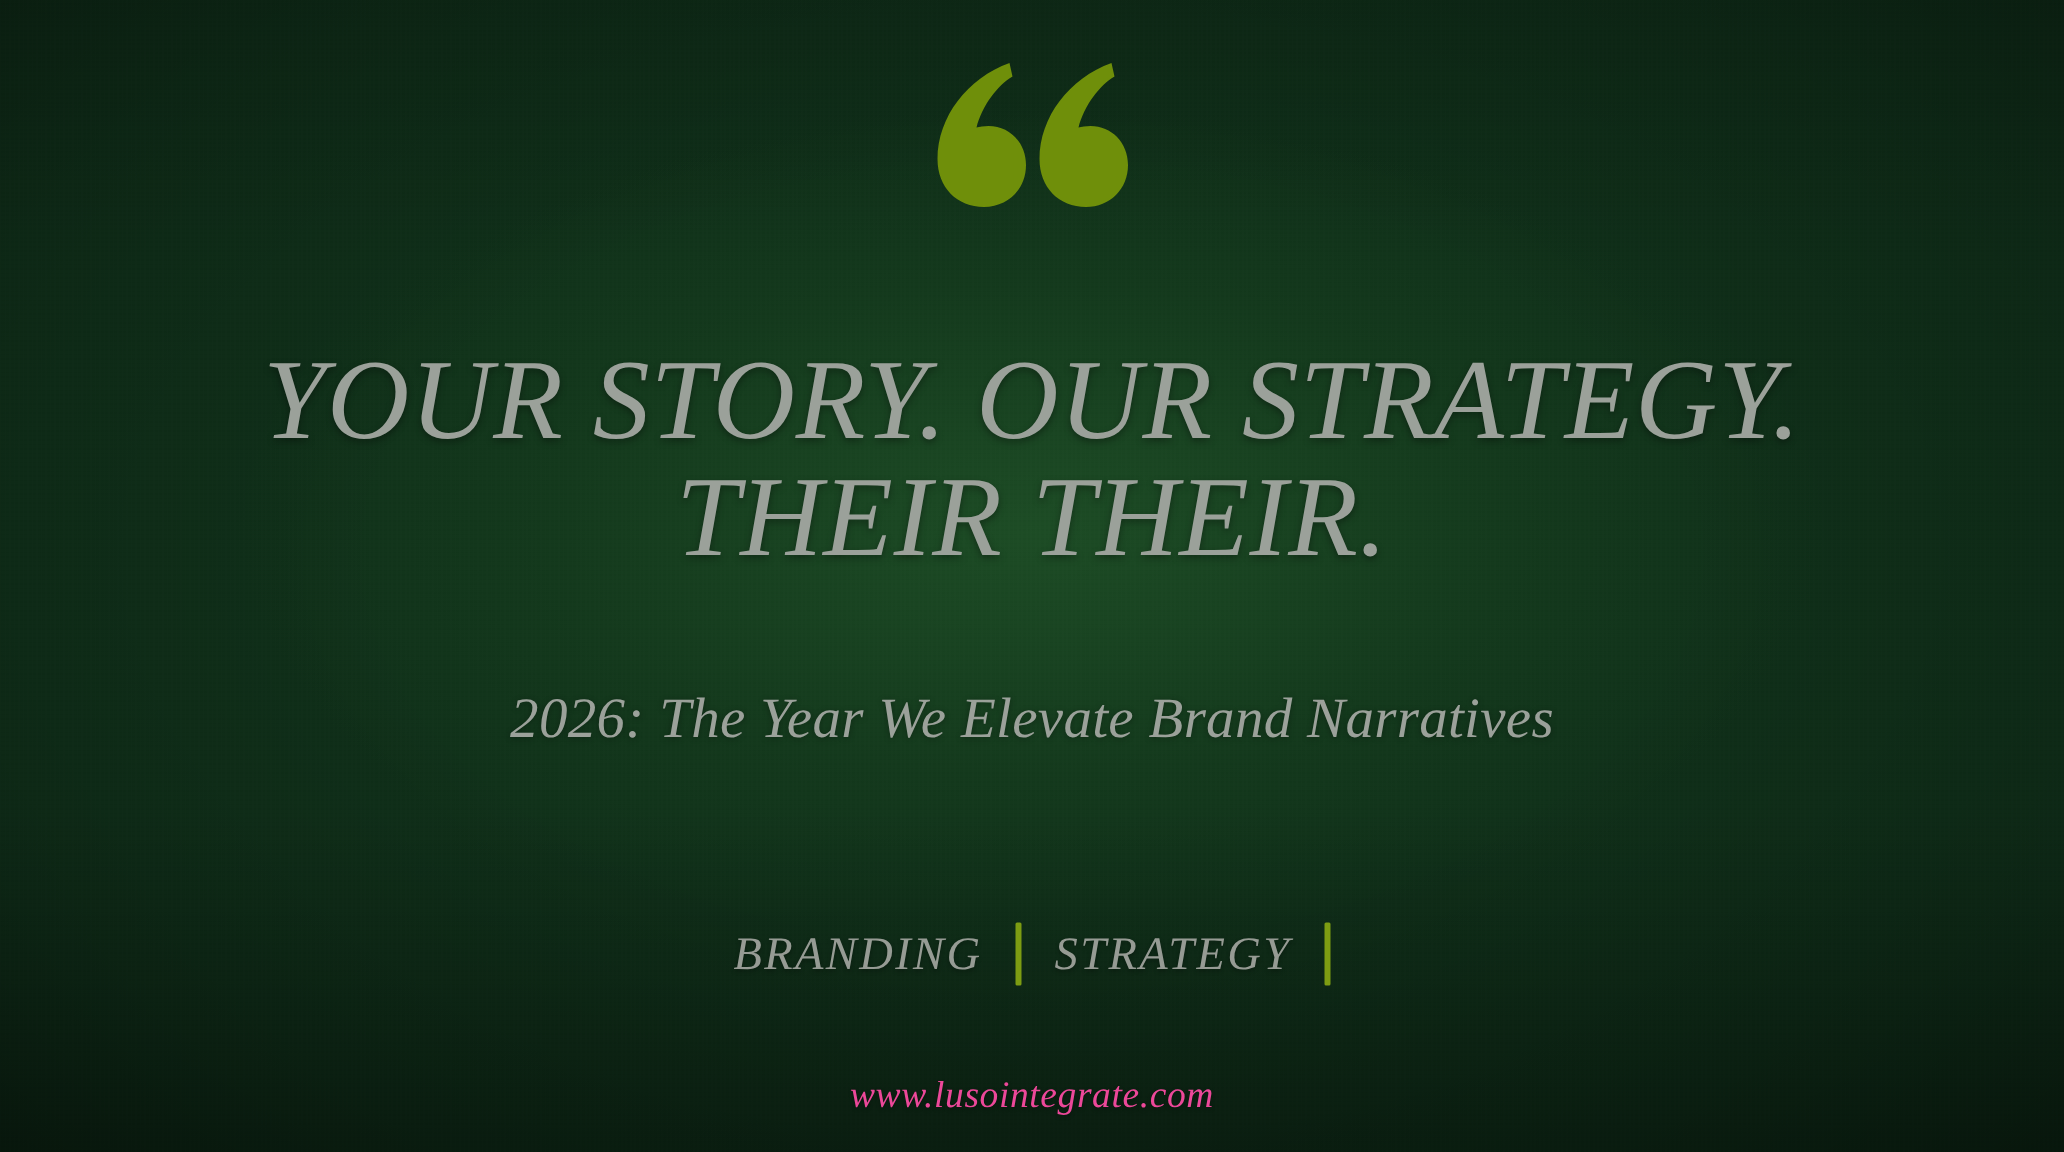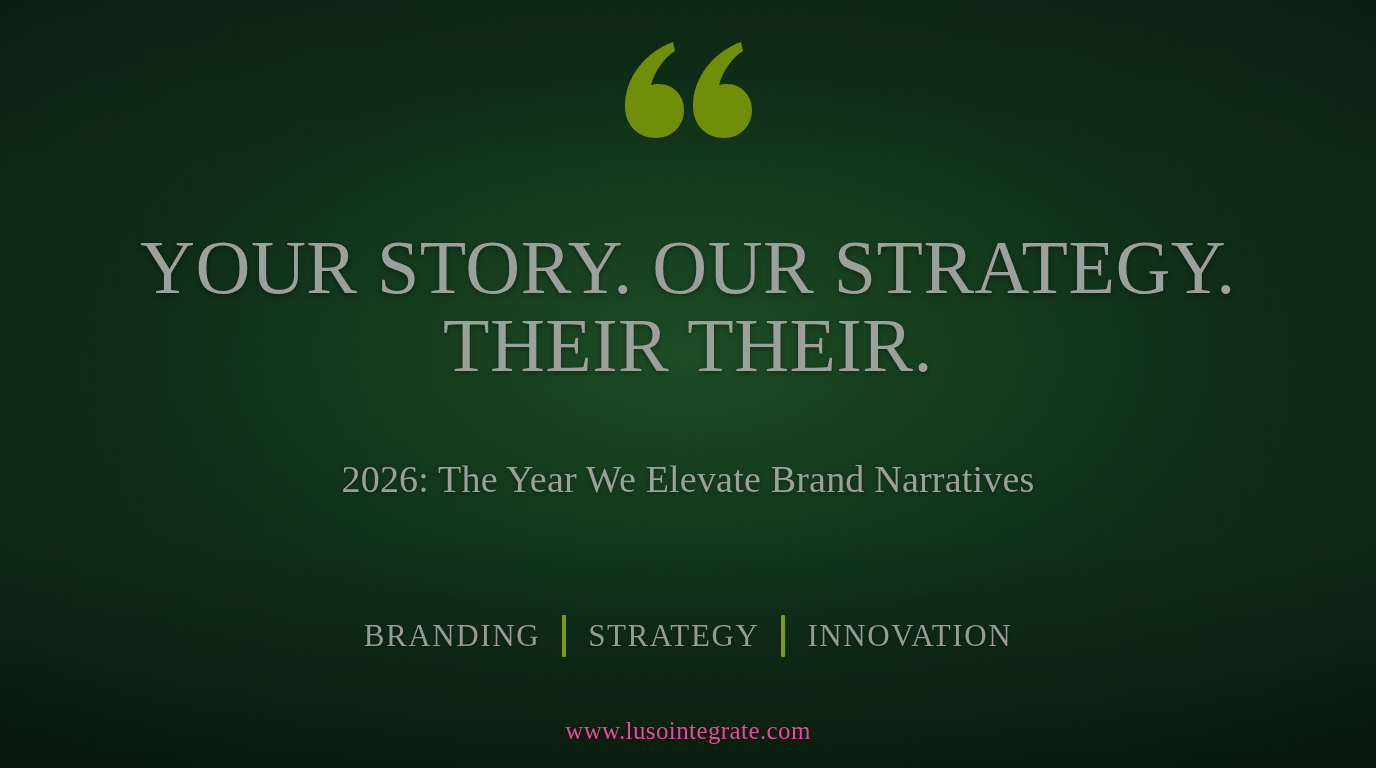--- a/index.html
+++ b/index.html
@@ -74,20 +74,21 @@
   }
 
   .content {
     position: relative;
     z-index: 3;
     width: 100%;
     height: 100%;
     display: flex;
     flex-direction: column;
     align-items: center;
+    font-style: italic;
   }
 
   
   .quote-mark {
     margin-top: 40px;
     height: 140px;
     display: flex;
     align-items: flex-start;
     justify-content: center;
   }
@@ -171,19 +172,18 @@
       <span class="line">THEIR THEIR.</span>
     </h1>
 
     <div class="subtitle">2026: The Year We Elevate Brand Narratives</div>
 
     <div class="tagline">
       <span>BRANDING</span>
       <span class="tagline-sep"></span>
       <span>STRATEGY</span>
       <span class="tagline-sep"></span>
-      <span>INNOVATION</span>
     </div>
 
     <div class="footer-url">www.lusointegrate.com</div>
 
   </div>
 </div>
 
 </body></html>

